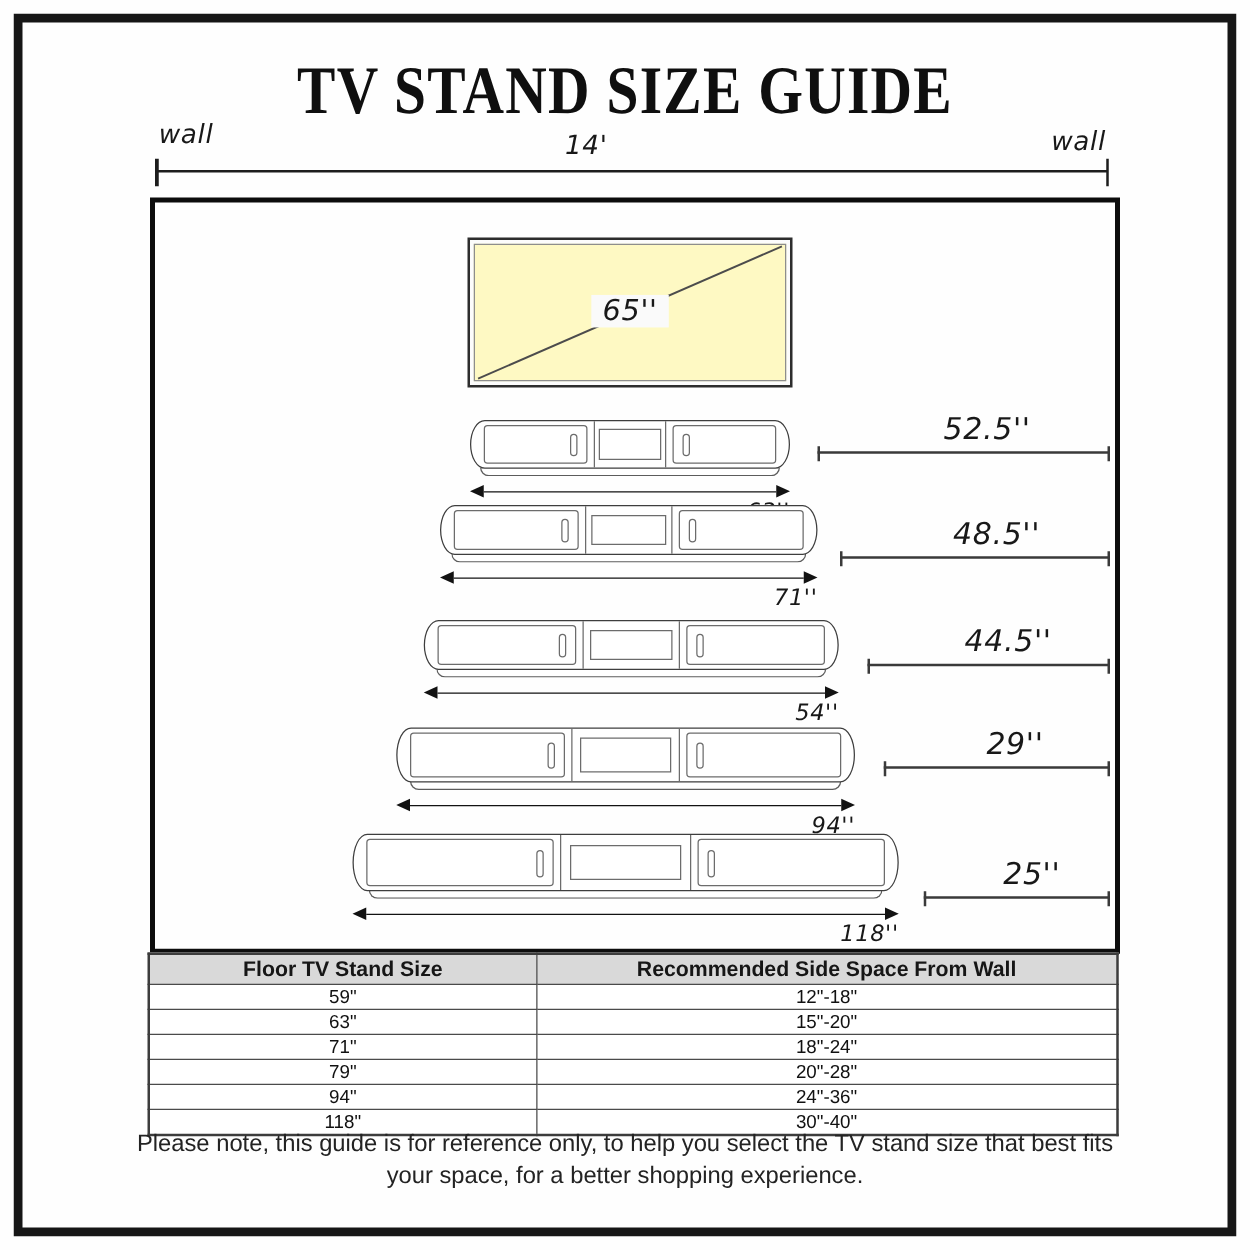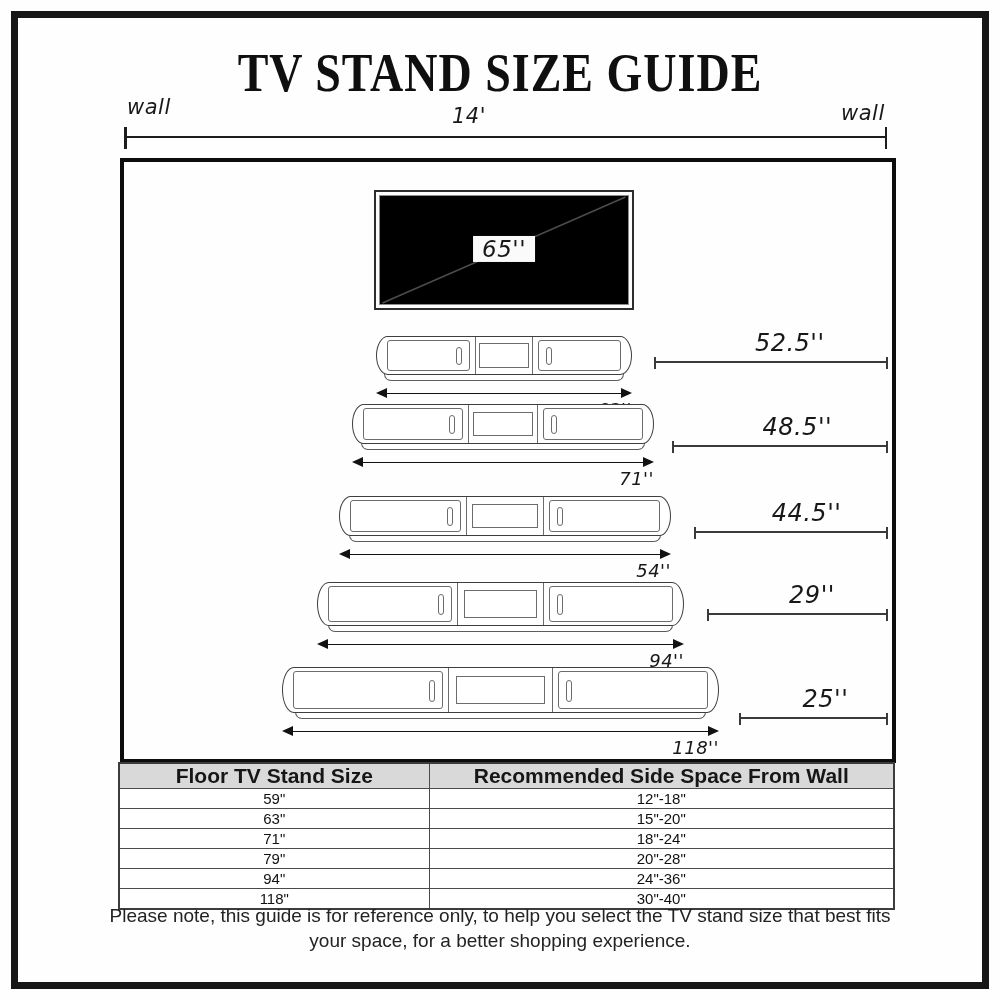--- a/index.html
+++ b/index.html
@@ -22,21 +22,21 @@
   .room-width{position:absolute;left:125px;top:136px;width:761px;height:0;border-top:2.5px solid #1d1d1d;}
   .room-width .tick{position:absolute;width:2.5px;height:22px;top:-11px;background:#1d1d1d;}
   .room-width .tl{left:-1px;} .room-width .tr{right:-1px;}
   .room-width-label{position:absolute;left:452px;top:104px;width:90px;text-align:left;font-size:21px;}
 
   
   .room{position:absolute;left:120px;top:158px;width:768px;height:597px;border:4px solid #0d0d0d;background:#fefefe;}
 
   
   .tv{position:absolute;left:250px;top:28px;width:260px;height:120px;border:2.5px solid #2d2d2d;background:#fcfcfc;padding:3px;box-sizing:border-box;}
-  .tv-screen{position:relative;width:100%;height:100%;border:1.2px solid #8d8d8d;background:#000000;box-sizing:border-box;}
+  .tv-screen{position:relative;width:100%;height:100%;border:1.2px solid #8d8d8d;background:#fef9c3;box-sizing:border-box;}
   .tv-diag{position:absolute;inset:0;width:100%;height:100%;}
   .tv-diag line{stroke:#4c4c4c;stroke-width:1.6;vector-effect:non-scaling-stroke;}
   .tv-size{position:absolute;left:50%;top:50%;transform:translate(-50%,-54%);background:#fafafa;
            padding:0 9px;font-size:23px;font-weight:500;}
 
   
   .stand{position:absolute;}
   .stand-body{position:relative;border:1.6px solid #3e3e3e;border-radius:13px/55%;background:#fff;
               display:flex;align-items:stretch;box-sizing:border-box;}
   .door{flex:36 0 0;border:1.2px solid #6c6c6c;border-radius:3px;margin:3px 0;position:relative;background:#fff;}
@@ -57,21 +57,21 @@
   
   .measure{position:absolute;}
   .m-label{text-align:center;font-size:24px;margin-bottom:4px;transform:translateX(8%);}
   .m-line{position:relative;height:0;border-top:2px solid #3a3a3a;}
   .m-line .tick{position:absolute;width:2px;height:12px;top:-6px;background:#3a3a3a;}
   .m-line .tl{left:0;} .m-line .tr{right:0;}
 
   
   table.size-table{position:absolute;left:118px;top:762px;width:777px;border-collapse:collapse;
                    border:2px solid #3c3c3c;background:#fff;table-layout:fixed;}
-  .size-table th{background:#d9d9d9;font-weight:bold;font-size:21px;height:23px;border:1.5px solid #4a4a4a;padding:0;}
+  .size-table th{background:#d9d9d9;font-weight:bold;font-size:17px;height:23px;border:1.5px solid #4a4a4a;padding:0;}
   .size-table td{font-size:15px;text-align:center;height:19px;border:1.5px solid #4a4a4a;padding:0;color:#111;}
   .size-table col.c1{width:40%;} .size-table col.c2{width:60%;}
 
   
   .footer-note{position:absolute;left:95px;right:95px;top:903px;text-align:center;
                font-family:Liberation Sans, sans-serif;font-size:19px;line-height:1.32;color:#232323;}
 </style>
 </head>
 <body>
 

